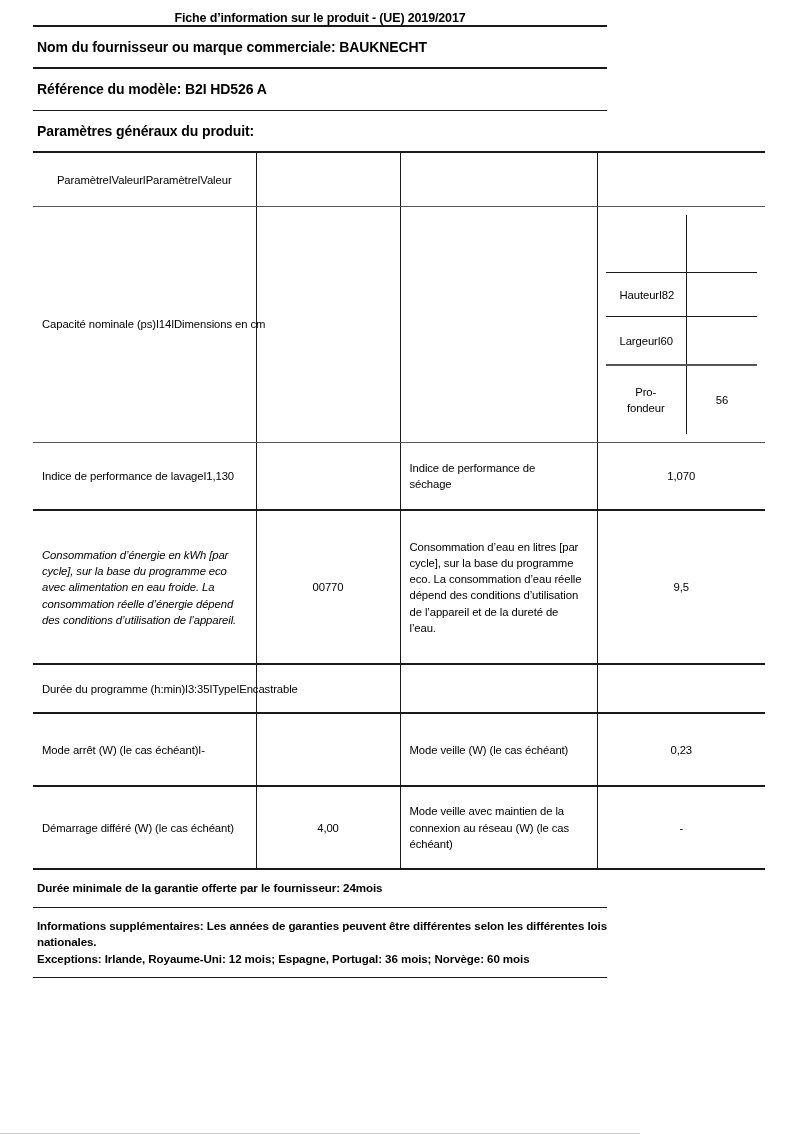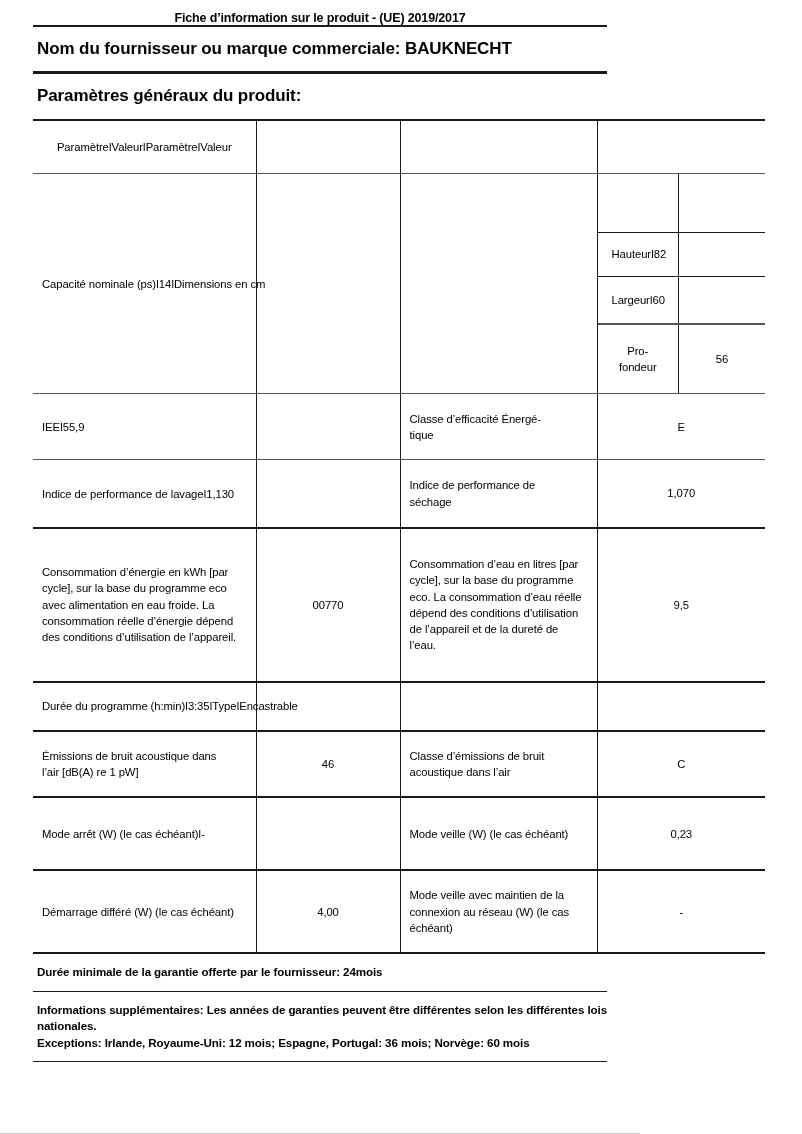--- a/index.html
+++ b/index.html
@@ -38,21 +38,21 @@
   .info-block {
     margin: 0 33px 0 33px;
   }
   .rule-heavy {
     border-top: 2.2px solid #1a1a1a;
   }
   .rule-mid {
     border-top: 1.6px solid #1a1a1a;
   }
   .info-row {
-    font-size: 17px;
+    font-size: 14px;
     font-weight: bold;
     letter-spacing: -0.1px;
     padding: 11px 0 11px 4px;
     line-height: 1.32;
   }
 
   
   .main-table {
     margin: 0 33px;
     width: 732px;
@@ -93,21 +93,21 @@
     position: absolute;
     left: 9px;
     top: 50%;
     transform: translateY(-50%);
     white-space: nowrap;
     z-index: 3;
   }
 
   
   .dim-cell {
-    padding: 0 !important;
+    padding: 8px !important;
     vertical-align: top;
   }
   .dim-table {
     width: 100%;
     border-collapse: collapse;
     table-layout: fixed;
   }
   .dim-table td {
     border: none;
     border-bottom: 1.3px solid #1a1a1a;
@@ -164,20 +164,21 @@
 
 <div class="page">
 
   <div class="doc-title">Fiche d’information sur le produit - (UE) 2019/2017</div>
 
   <div class="info-block">
     <div class="rule-heavy"></div>
     <div class="info-row">Nom du fournisseur ou marque commerciale: BAUKNECHT</div>
     <div class="rule-mid"></div>
     <div class="rule-mid"></div>
+    <div class="info-row">Référence du modèle: B2I HD526 A</div>
     <div class="rule-mid"></div>
     <div class="info-row">Paramètres généraux du produit:</div>
   </div>
 
   <table class="main-table">
 
     <tbody>
         <tr class="band-top">
       <td class="c1 edge-l" style="height:54px;text-align:center;">ParamètreǀValeurǀParamètreǀValeur</td>
       <td class="c2"></td>
@@ -213,63 +214,47 @@
           <tr class="row-d">
             <td class="dim-lbl" style="white-space:pre-line;">Pro-
 fondeur</td>
             <td class="dim-val">56</td>
           </tr>
         </tbody>
             </table>
       </td>
     </tr>
 
-    <tr>
-      <td class="c1 edge-l spill" style="height:66px;">
-        <span class="spill-text">IEEǀ55,9</span>
-      </td>
-      <td class="c2"></td>
-      <td class="c3" style="white-space:pre-line;">Classe d’efficacité Énergé-
-tique</td>
-      <td class="c4 edge-r val">E</td>
-    </tr>
 
     <tr>
       <td class="c1 edge-l spill" style="height:68px;">
         <span class="spill-text">Indice de performance de lavageǀ1,130</span>
       </td>
       <td class="c2"></td>
       <td class="c3" style="white-space:pre-line;">Indice de performance de
 séchage</td>
       <td class="c4 edge-r val">1,070</td>
     </tr>
 
     <tr class="band-top">
-      <td class="c1 edge-l" style="height:154px;">Consommation d’énergie en kWh [par cycle], sur la base du programme eco avec alimentation en eau froide. La consommation réelle d’énergie dépend des conditions d’utilisation de l’appareil.</td>
+      <td class="c1 edge-l" style="height:154px;font-style:italic;">Consommation d’énergie en kWh [par cycle], sur la base du programme eco avec alimentation en eau froide. La consommation réelle d’énergie dépend des conditions d’utilisation de l’appareil.</td>
       <td class="c2 val">00770</td>
       <td class="c3">Consommation d’eau en litres [par cycle], sur la base du programme eco. La consommation d’eau réelle dépend des conditions d’utilisation de l’appareil et de la dureté de l’eau.</td>
       <td class="c4 edge-r val">9,5</td>
     </tr>
 
     <tr class="band-top">
       <td class="c1 edge-l spill" style="height:49px;">
         <span class="spill-text">Durée du programme (h:min)ǀ3:35ǀTypeǀEncastrable</span>
       </td>
       <td class="c2"></td>
       <td class="c3"></td>
       <td class="c4 edge-r"></td>
     </tr>
 
-    <tr class="band-top">
-      <td class="c1 edge-l" style="white-space:pre-line;">Émissions de bruit acoustique dans
-l’air [dB(A) re 1 pW]</td>
-      <td class="c2 val">46</td>
-      <td class="c3">Classe d’émissions de bruit acoustique dans l’air</td>
-      <td class="c4 edge-r val">C</td>
-    </tr>
 
     <tr class="band-top">
       <td class="c1 edge-l spill" style="height:73px;">
         <span class="spill-text">Mode arrêt (W) (le cas échéant)ǀ-</span>
       </td>
       <td class="c2"></td>
       <td class="c3">Mode veille (W) (le cas échéant)</td>
       <td class="c4 edge-r val">0,23</td>
     </tr>
 

